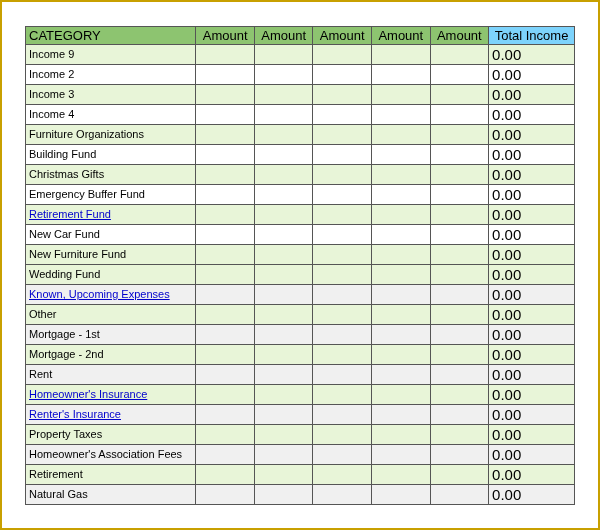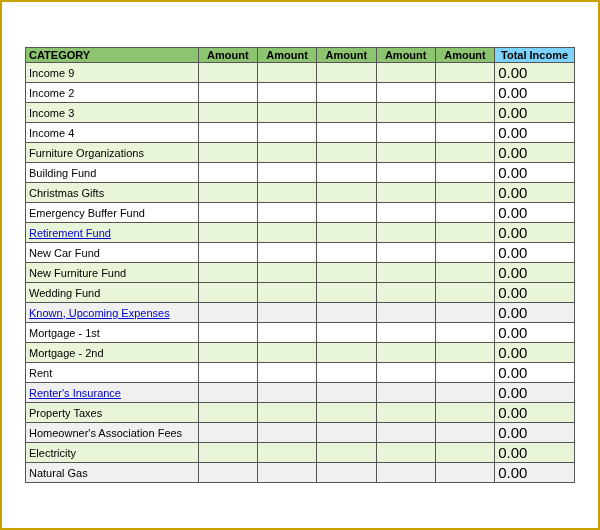--- a/index.html
+++ b/index.html
@@ -23,23 +23,23 @@
       border-collapse: collapse;
       border: 1px solid #333;
     }
     th, td {
       border: 1px solid #555;
       padding: 1px 3px;
       white-space: nowrap;
     }
     thead th {
       background-color: #8dc470;
-      font-weight: bold;
+      font-weight: normal;
       text-align: center;
-      font-size: 11px;
+      font-size: 13px;
     }
     thead th.cat-header {
       text-align: left;
       min-width: 140px;
     }
     thead th.total-header {
       background-color: #7dd3fc;
       min-width: 65px;
     }
     tbody tr td {
@@ -200,20 +200,29 @@
         </tr>
         <tr>
           <td><a class="link-cell" href="#">Known, Upcoming Expenses</a></td>
           <td class="amount-cell"></td>
           <td class="amount-cell"></td>
           <td class="amount-cell"></td>
           <td class="amount-cell"></td>
           <td class="amount-cell"></td>
           <td class="total-cell">0.00</td>
         </tr>
+        <tr class="shaded">
+          <td>Other</td>
+          <td class="amount-cell"></td>
+          <td class="amount-cell"></td>
+          <td class="amount-cell"></td>
+          <td class="amount-cell"></td>
+          <td class="amount-cell"></td>
+          <td class="total-cell">0.00</td>
+        </tr>
         <tr>
           <td>Mortgage - 1st</td>
           <td class="amount-cell"></td>
           <td class="amount-cell"></td>
           <td class="amount-cell"></td>
           <td class="amount-cell"></td>
           <td class="amount-cell"></td>
           <td class="total-cell">0.00</td>
         </tr>
         <tr class="shaded">
@@ -227,20 +236,29 @@
         </tr>
         <tr>
           <td>Rent</td>
           <td class="amount-cell"></td>
           <td class="amount-cell"></td>
           <td class="amount-cell"></td>
           <td class="amount-cell"></td>
           <td class="amount-cell"></td>
           <td class="total-cell">0.00</td>
         </tr>
+        <tr class="shaded">
+          <td><a class="link-cell" href="#">Homeowner's Insurance</a></td>
+          <td class="amount-cell"></td>
+          <td class="amount-cell"></td>
+          <td class="amount-cell"></td>
+          <td class="amount-cell"></td>
+          <td class="amount-cell"></td>
+          <td class="total-cell">0.00</td>
+        </tr>
         <tr>
           <td><a class="link-cell" href="#">Renter's Insurance</a></td>
           <td class="amount-cell"></td>
           <td class="amount-cell"></td>
           <td class="amount-cell"></td>
           <td class="amount-cell"></td>
           <td class="amount-cell"></td>
           <td class="total-cell">0.00</td>
         </tr>
         <tr class="shaded">
@@ -255,21 +273,21 @@
         <tr>
           <td>Homeowner's Association Fees</td>
           <td class="amount-cell"></td>
           <td class="amount-cell"></td>
           <td class="amount-cell"></td>
           <td class="amount-cell"></td>
           <td class="amount-cell"></td>
           <td class="total-cell">0.00</td>
         </tr>
         <tr class="shaded">
-          <td>Electricity</td>
+          <td>Retirement</td>
           <td class="amount-cell"></td>
           <td class="amount-cell"></td>
           <td class="amount-cell"></td>
           <td class="amount-cell"></td>
           <td class="amount-cell"></td>
           <td class="total-cell">0.00</td>
         </tr>
         <tr>
           <td>Natural Gas</td>
           <td class="amount-cell"></td>

